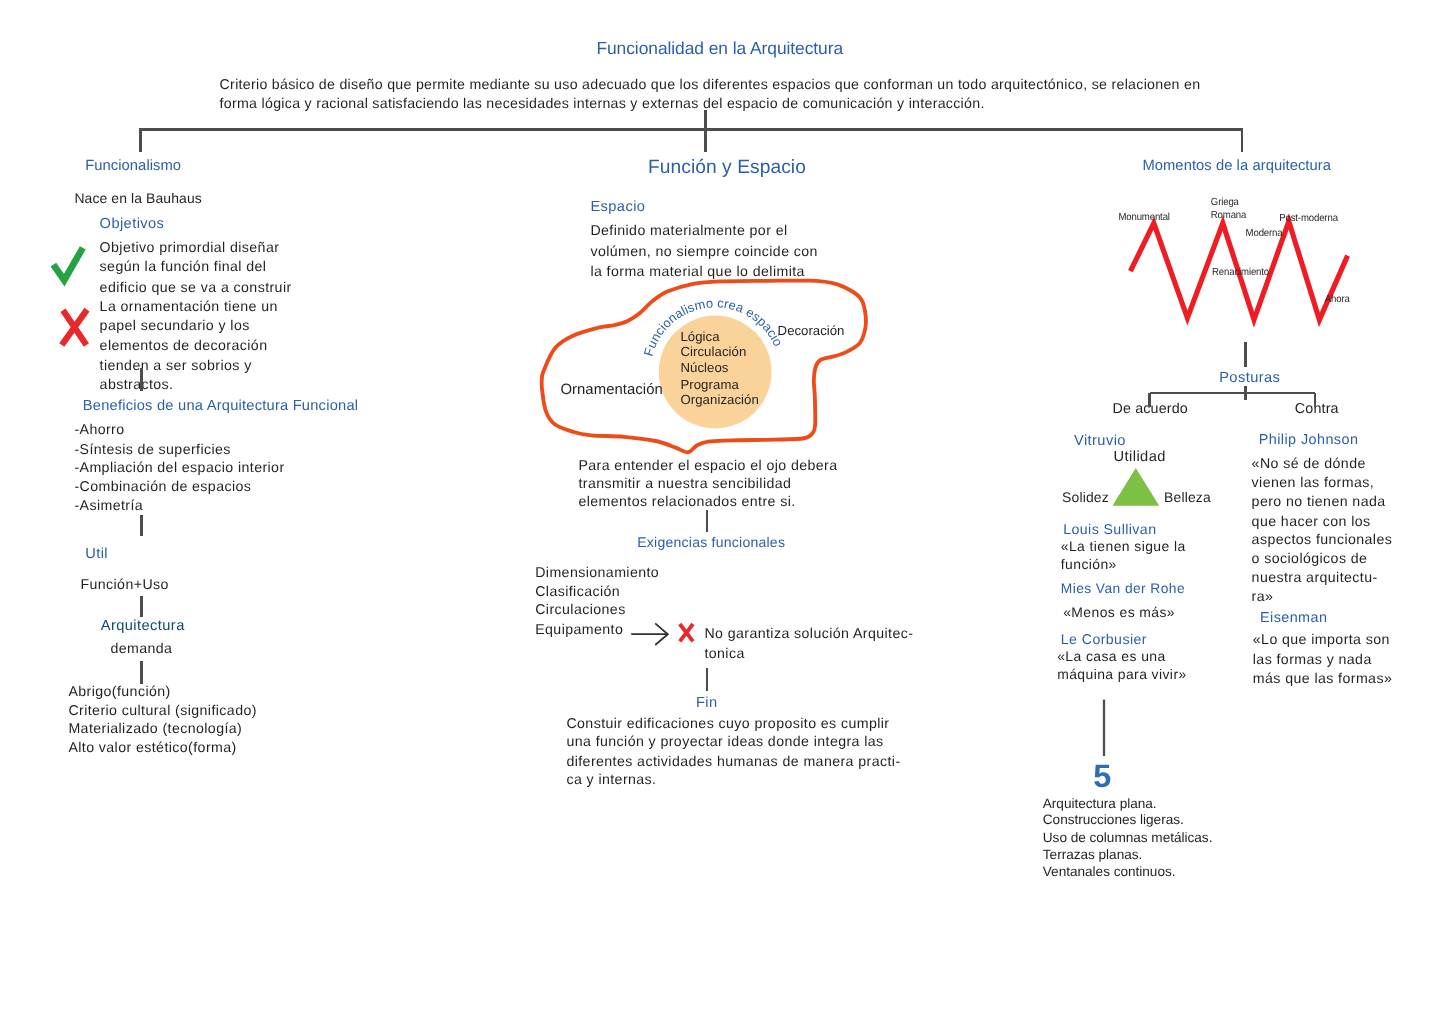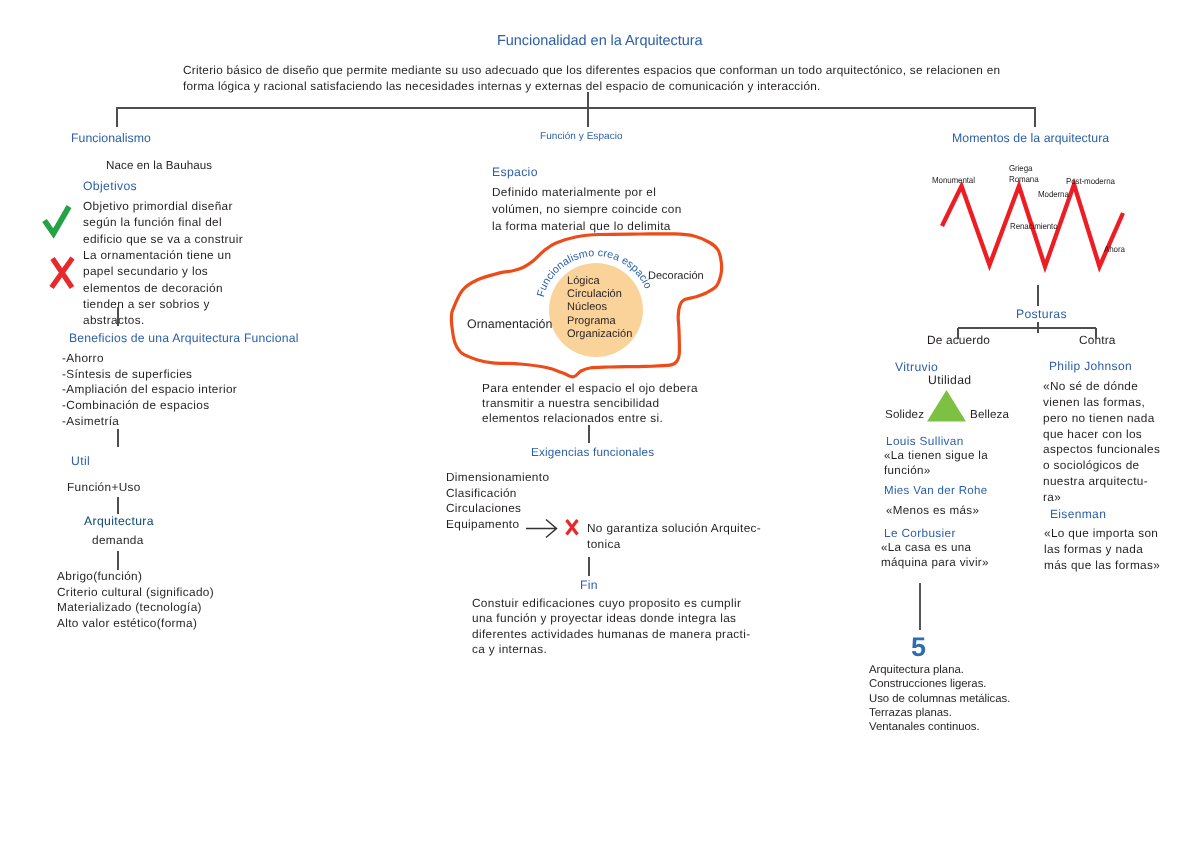--- a/index.html
+++ b/index.html
@@ -30,24 +30,24 @@
     <g stroke="#4d4d4d" stroke-width="2" fill="none" shape-rendering="crispEdges">
 
       <path d="M117 108 H1035"></path>
       <path d="M117 107 V127"></path>
       <path d="M588 92 V127"></path>
       <path d="M1035 107 V127"></path>
     </g>
   </svg>
 
   <div class="abs nw" style="left:71px;top:131px;font-size:12.3px;color:#2b5fa8;letter-spacing:0.05px;">Funcionalismo</div>
-  <div class="abs nw" style="left:540px;top:131px;font-size:10px;color:#2b5fa8;letter-spacing:0.05px;">Función y Espacio</div>
+  <div class="abs nw" style="left:540px;top:131px;font-size:16px;color:#2b5fa8;letter-spacing:0.05px;">Función y Espacio</div>
   <div class="abs nw" style="left:952px;top:131px;font-size:12.3px;color:#2b5fa8;letter-spacing:0.05px;">Momentos de la arquitectura</div>
 
-  <div class="abs nw" style="left:62px;top:159px;font-size:11.6px;letter-spacing:0.1px;margin-left:44px;">Nace en la Bauhaus</div>
+  <div class="abs nw" style="left:62px;top:159px;font-size:11.6px;letter-spacing:0.1px;">Nace en la Bauhaus</div>
 
   <div class="abs nw" style="left:83px;top:179px;font-size:12.2px;color:#2b5fa8;">Objetivos</div>
 
   <div class="abs" style="left:83px;top:198px;font-size:11.8px;line-height:16.3px;">
     <div class="nw">Objetivo primordial diseñar</div>
     <div class="nw">según la función final del</div>
     <div class="nw">edificio que se va a construir</div>
   </div>
 
   <div class="abs" style="left:83px;top:247px;font-size:11.8px;line-height:16.3px;">

